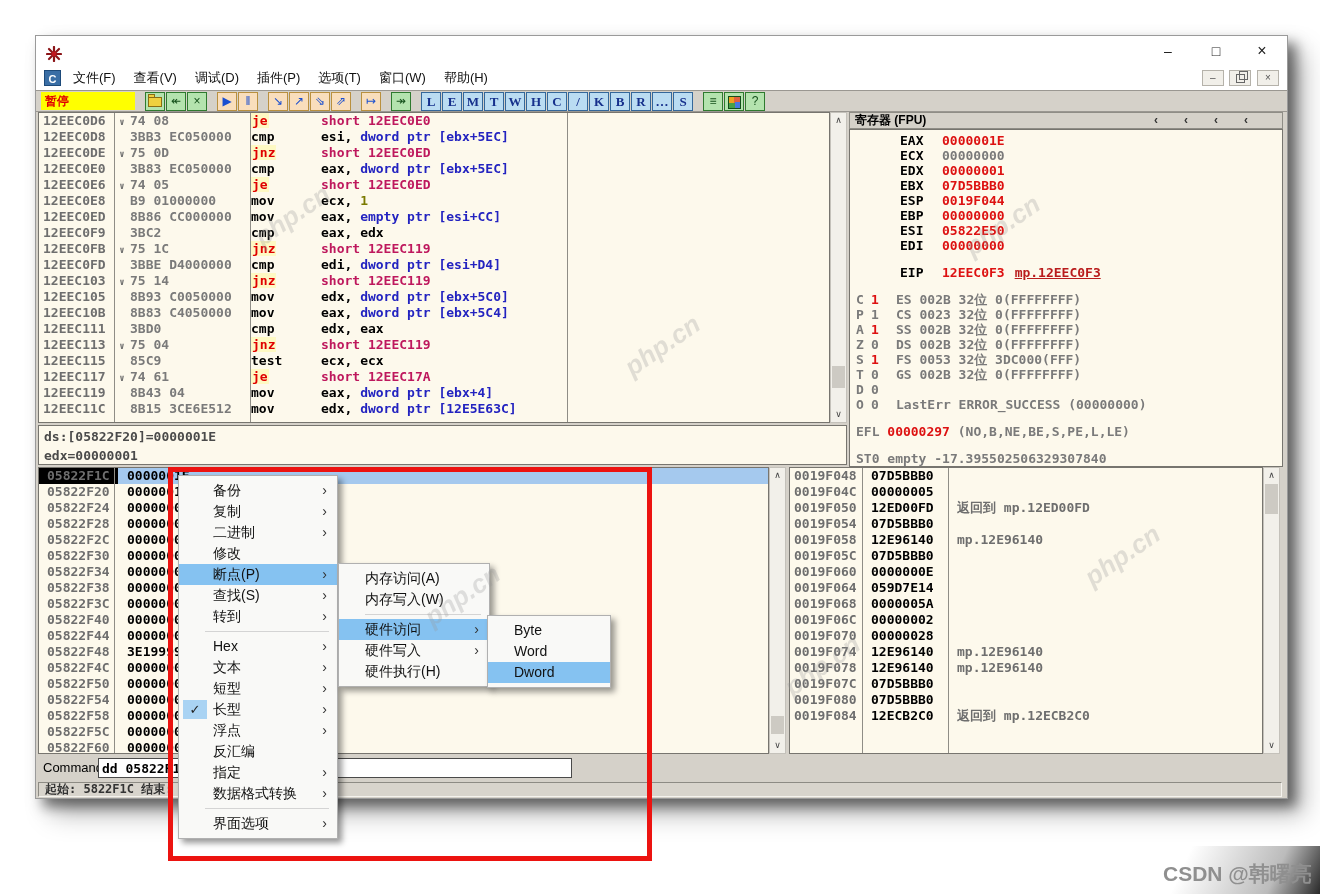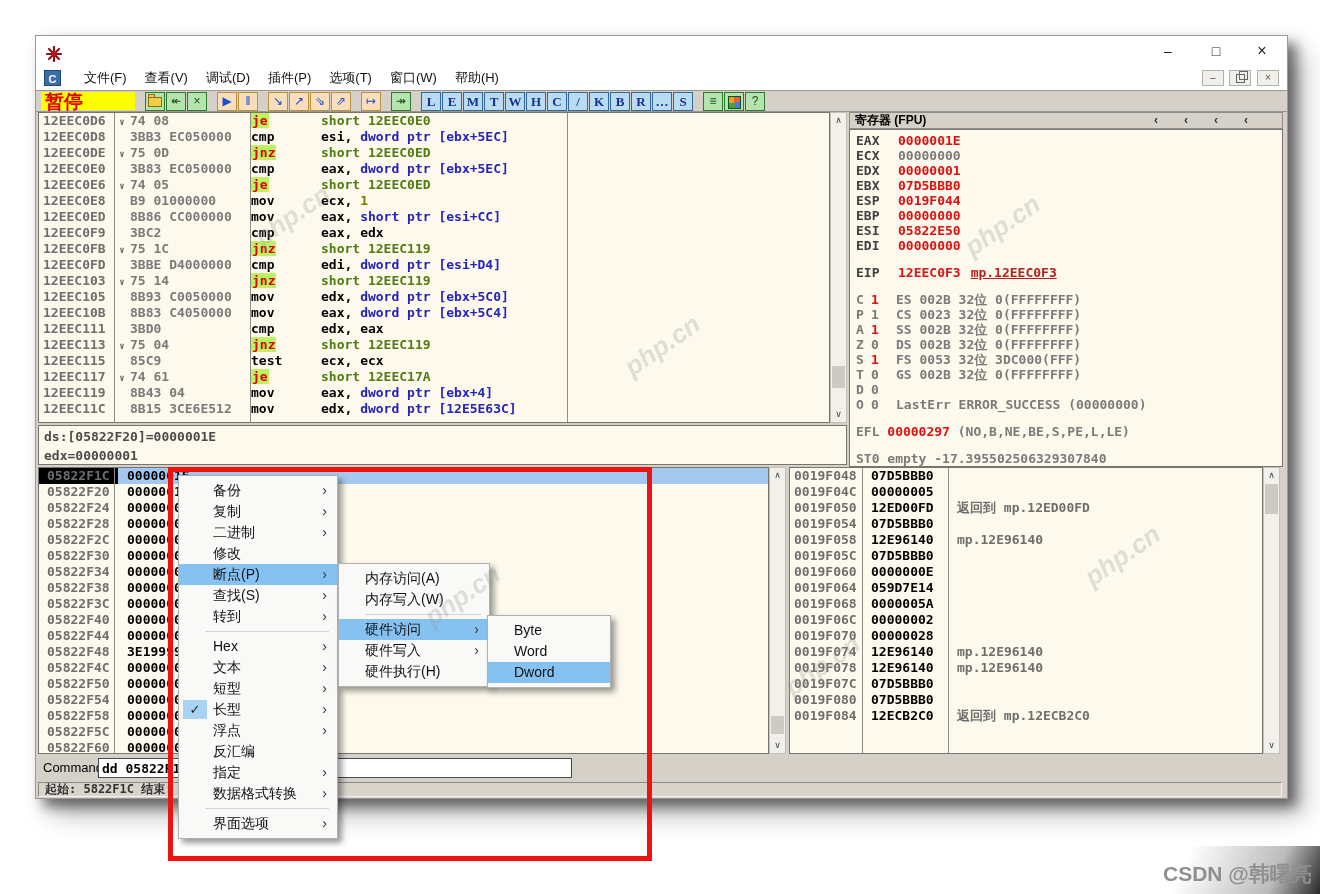--- a/index.html
+++ b/index.html
@@ -11,33 +11,33 @@
   .window{position:absolute;left:35px;top:35px;width:1251px;height:762px;background:#d5d1c9;
           border:1px solid #9a9a9a;box-shadow:8px 8px 12px rgba(0,0,0,.5),16px 16px 24px rgba(0,0,0,.25);}
   .titlebar{position:absolute;left:0;top:0;width:100%;height:30px;background:#fff;color:#1a1a1a;
             font-size:13px;line-height:30px;white-space:nowrap;}
   .appicon{position:absolute;left:10px;top:7px;width:16px;height:16px;}
   .title{position:absolute;left:34px;top:0;}
   .wbtn{position:absolute;top:0;width:40px;text-align:center;font-size:14px;color:#222;cursor:default;}
   .menubar{position:absolute;left:0;top:30px;width:100%;height:24px;background:#fff;font-size:13px;line-height:24px;}
   .mdicon{position:absolute;left:8px;top:4px;width:17px;height:16px;background:#3a6ea5;color:#fff;
           font-size:11px;font-weight:bold;text-align:center;line-height:16px;border:1px solid #1d4a7a;box-sizing:border-box;}
-  .mbits{position:absolute;left:39px;top:0;}
+  .mbits{position:absolute;left:28px;top:0;}
   .mbi{display:inline-block;padding:0 9px;color:#111;}
   .mdibtns{position:absolute;right:8px;top:4px;}
   .mdib{display:inline-block;width:22px;height:16px;border:1px solid #b5b2aa;background:#f1efe9;color:#555;
         font-size:10px;line-height:14px;text-align:center;vertical-align:top;margin-left:2px;box-sizing:border-box;}
   .rst{display:inline-block;position:relative;width:7px;height:7px;border:1px solid #666;margin-top:3px;}
   .rst::before{content:"";position:absolute;left:2px;top:-4px;width:7px;height:7px;border:1px solid #666;}
 
   
   .toolbar{position:absolute;left:0;top:54px;width:100%;height:22px;background:#d5d1c9;
            border-top:1px solid #9a9791;border-bottom:1px solid #9a9791;padding-left:5px;box-sizing:border-box;white-space:nowrap;}
   .pausebox{display:inline-block;width:90px;height:18px;margin-top:1px;background:#ffff00;color:#e00000;
-            font-size:19px;line-height:18px;padding-left:4px;vertical-align:top;margin-right:10px;}
+            font-size:12px;line-height:18px;padding-left:4px;vertical-align:top;margin-right:10px;}
   .tgroup{display:inline-block;margin-right:9px;vertical-align:top;margin-top:1px;}
   .tbtn{display:inline-block;width:20px;height:19px;margin-right:1px;border:1px solid #555;text-align:center;
         line-height:17px;font-size:12px;vertical-align:top;box-sizing:border-box;cursor:default;}
   .tbtn.green{background:#b4e3ae;border-color:#2f7a2f;color:#14501a;}
   .tbtn.orange{background:#f9debc;border-color:#b9903f;color:#1b4fd0;}
   .tbtn.blue{background:#badcf2;border-color:#34679a;color:#16308c;font-family:"Liberation Serif",serif;font-weight:bold;font-size:13px;}
   .ic-folder{display:inline-block;position:relative;width:12px;height:8px;background:#f0d040;border:1px solid #8a6d14;margin-top:4px;}
   .ic-folder::before{content:"";position:absolute;left:-1px;top:-4px;width:5px;height:2px;background:#f0d040;border:1px solid #8a6d14;border-bottom:none;}
   .ic-grid{display:inline-block;width:11px;height:11px;margin-top:3px;border:1px solid #14501a;
            background:conic-gradient(#e06040 0 25%,#4878e0 0 50%,#48a048 0 75%,#f0a020 0);}
@@ -45,38 +45,38 @@
   
   .pane{position:absolute;background:#fdf9ec;border:1px solid #77756f;overflow:hidden;box-sizing:border-box;}
   .vline{position:absolute;top:0;bottom:0;width:1px;background:#8f8d86;}
   .drow,.mrow,.srow{height:16px;line-height:16px;white-space:nowrap;}
   .sel{background:#a5c9ee;}
   .col-a{display:inline-block;width:71px;padding-left:4px;color:#6e6e6e;}
   .a-sel{background:#000;color:#fff;}
   .col-j{display:inline-block;width:16px;color:#6e6e6e;font-size:9px;text-align:center;}
   .col-b{display:inline-block;width:121px;color:#7a7a7a;}
   .col-m{display:inline-block;width:70px;color:#000;}
-  .mnhl{background:#bef264;color:#e00000;padding:0 1px;}
-  .c-k{color:#000}.c-b{color:#2323c0}.c-r{color:#4d7c0f}.c-y{color:#7a7a00}
+  .mnhl{background:#fef9c3;color:#e00000;padding:0 1px;}
+  .c-k{color:#000}.c-b{color:#2323c0}.c-r{color:#be185d}.c-y{color:#7a7a00}
   .c-red{color:#dd1111}.c-gray{color:#7a7a7a}
   .col-da{display:inline-block;width:71px;padding-left:8px;color:#6e6e6e;}
   .col-dv{display:inline-block;margin-left:9px;color:#000;}
   .col-sa{display:inline-block;width:67px;padding-left:4px;color:#6e6e6e;}
   .col-sv{display:inline-block;width:76px;margin-left:10px;color:#000;}
   .col-sc{color:#6e6e6e;margin-left:10px;}
   #info-pane{line-height:19px;padding:1px 0 0 5px;color:#4a4a4a;}
 
   
   .regheader{position:absolute;left:813px;top:76px;width:434px;height:17px;background:#d5d1c9;
              border:1px solid #8f8d86;box-sizing:border-box;font-size:12px;font-weight:bold;color:#000;
              line-height:15px;padding-left:5px;}
   .navs{position:absolute;right:8px;top:0;letter-spacing:26px;color:#333;font-weight:bold;}
   .rrow{height:15px;line-height:15px;padding-left:6px;white-space:nowrap;}
   .rblank{height:12px;}
-  .rname{display:inline-block;width:42px;color:#404040;}
+  .rname{display:inline-block;width:42px;color:#000000;margin-left:44px;}
   .rcom{color:#b91c1c;margin-left:10px;text-decoration:underline;}
   .ff{display:inline-block;width:15px;color:#7a7a7a;}
   .fv{display:inline-block;width:25px;}
   .frest{color:#7a7a7a;}
 
   
   .scrollbar{position:absolute;width:17px;background:#f2f0ea;border:1px solid #c4c1ba;box-sizing:border-box;}
   .sarr{position:absolute;left:0;right:0;height:15px;text-align:center;font-size:9px;color:#444;line-height:15px;}
   .sarr.top{top:0}.sarr.bot{bottom:0}
   .sthumb{position:absolute;left:1px;right:1px;background:#cdcac3;}
@@ -149,21 +149,21 @@
     </div>
 
     <div class="pane mono" id="disasm-pane" style="left:2px;top:76px;width:792px;height:311px;">
       <div id="disasm-rows">
           <div class="drow"><span class="col-a">12EEC0D6</span><span class="col-j">∨</span><span class="col-b">74 08</span><span class="col-m"><span class="mnhl">je</span></span><span class="col-o"><span class="c-r">short 12EEC0E0</span></span></div>
           <div class="drow"><span class="col-a">12EEC0D8</span><span class="col-j"></span><span class="col-b">3BB3 EC050000</span><span class="col-m"><span class="">cmp</span></span><span class="col-o"><span class="c-k">esi, </span><span class="c-b">dword ptr [ebx+5EC]</span></span></div>
           <div class="drow"><span class="col-a">12EEC0DE</span><span class="col-j">∨</span><span class="col-b">75 0D</span><span class="col-m"><span class="mnhl">jnz</span></span><span class="col-o"><span class="c-r">short 12EEC0ED</span></span></div>
           <div class="drow"><span class="col-a">12EEC0E0</span><span class="col-j"></span><span class="col-b">3B83 EC050000</span><span class="col-m"><span class="">cmp</span></span><span class="col-o"><span class="c-k">eax, </span><span class="c-b">dword ptr [ebx+5EC]</span></span></div>
           <div class="drow"><span class="col-a">12EEC0E6</span><span class="col-j">∨</span><span class="col-b">74 05</span><span class="col-m"><span class="mnhl">je</span></span><span class="col-o"><span class="c-r">short 12EEC0ED</span></span></div>
           <div class="drow"><span class="col-a">12EEC0E8</span><span class="col-j"></span><span class="col-b">B9 01000000</span><span class="col-m"><span class="">mov</span></span><span class="col-o"><span class="c-k">ecx, </span><span class="c-y">1</span></span></div>
-          <div class="drow"><span class="col-a">12EEC0ED</span><span class="col-j"></span><span class="col-b">8B86 CC000000</span><span class="col-m"><span class="">mov</span></span><span class="col-o"><span class="c-k">eax, </span><span class="c-b">short ptr [esi+CC]</span></span></div>
+          <div class="drow"><span class="col-a">12EEC0ED</span><span class="col-j"></span><span class="col-b">8B86 CC000000</span><span class="col-m"><span class="">mov</span></span><span class="col-o"><span class="c-k">eax, </span><span class="c-b">empty ptr [esi+CC]</span></span></div>
           <div class="drow"><span class="col-a">12EEC0F9</span><span class="col-j"></span><span class="col-b">3BC2</span><span class="col-m"><span class="">cmp</span></span><span class="col-o"><span class="c-k">eax, edx</span></span></div>
           <div class="drow"><span class="col-a">12EEC0FB</span><span class="col-j">∨</span><span class="col-b">75 1C</span><span class="col-m"><span class="mnhl">jnz</span></span><span class="col-o"><span class="c-r">short 12EEC119</span></span></div>
           <div class="drow"><span class="col-a">12EEC0FD</span><span class="col-j"></span><span class="col-b">3BBE D4000000</span><span class="col-m"><span class="">cmp</span></span><span class="col-o"><span class="c-k">edi, </span><span class="c-b">dword ptr [esi+D4]</span></span></div>
           <div class="drow"><span class="col-a">12EEC103</span><span class="col-j">∨</span><span class="col-b">75 14</span><span class="col-m"><span class="mnhl">jnz</span></span><span class="col-o"><span class="c-r">short 12EEC119</span></span></div>
           <div class="drow"><span class="col-a">12EEC105</span><span class="col-j"></span><span class="col-b">8B93 C0050000</span><span class="col-m"><span class="">mov</span></span><span class="col-o"><span class="c-k">edx, </span><span class="c-b">dword ptr [ebx+5C0]</span></span></div>
           <div class="drow"><span class="col-a">12EEC10B</span><span class="col-j"></span><span class="col-b">8B83 C4050000</span><span class="col-m"><span class="">mov</span></span><span class="col-o"><span class="c-k">eax, </span><span class="c-b">dword ptr [ebx+5C4]</span></span></div>
           <div class="drow"><span class="col-a">12EEC111</span><span class="col-j"></span><span class="col-b">3BD0</span><span class="col-m"><span class="">cmp</span></span><span class="col-o"><span class="c-k">edx, eax</span></span></div>
           <div class="drow"><span class="col-a">12EEC113</span><span class="col-j">∨</span><span class="col-b">75 04</span><span class="col-m"><span class="mnhl">jnz</span></span><span class="col-o"><span class="c-r">short 12EEC119</span></span></div>
           <div class="drow"><span class="col-a">12EEC115</span><span class="col-j"></span><span class="col-b">85C9</span><span class="col-m"><span class="">test</span></span><span class="col-o"><span class="c-k">ecx, ecx</span></span></div>
           <div class="drow"><span class="col-a">12EEC117</span><span class="col-j">∨</span><span class="col-b">74 61</span><span class="col-m"><span class="mnhl">je</span></span><span class="col-o"><span class="c-r">short 12EEC17A</span></span></div>

